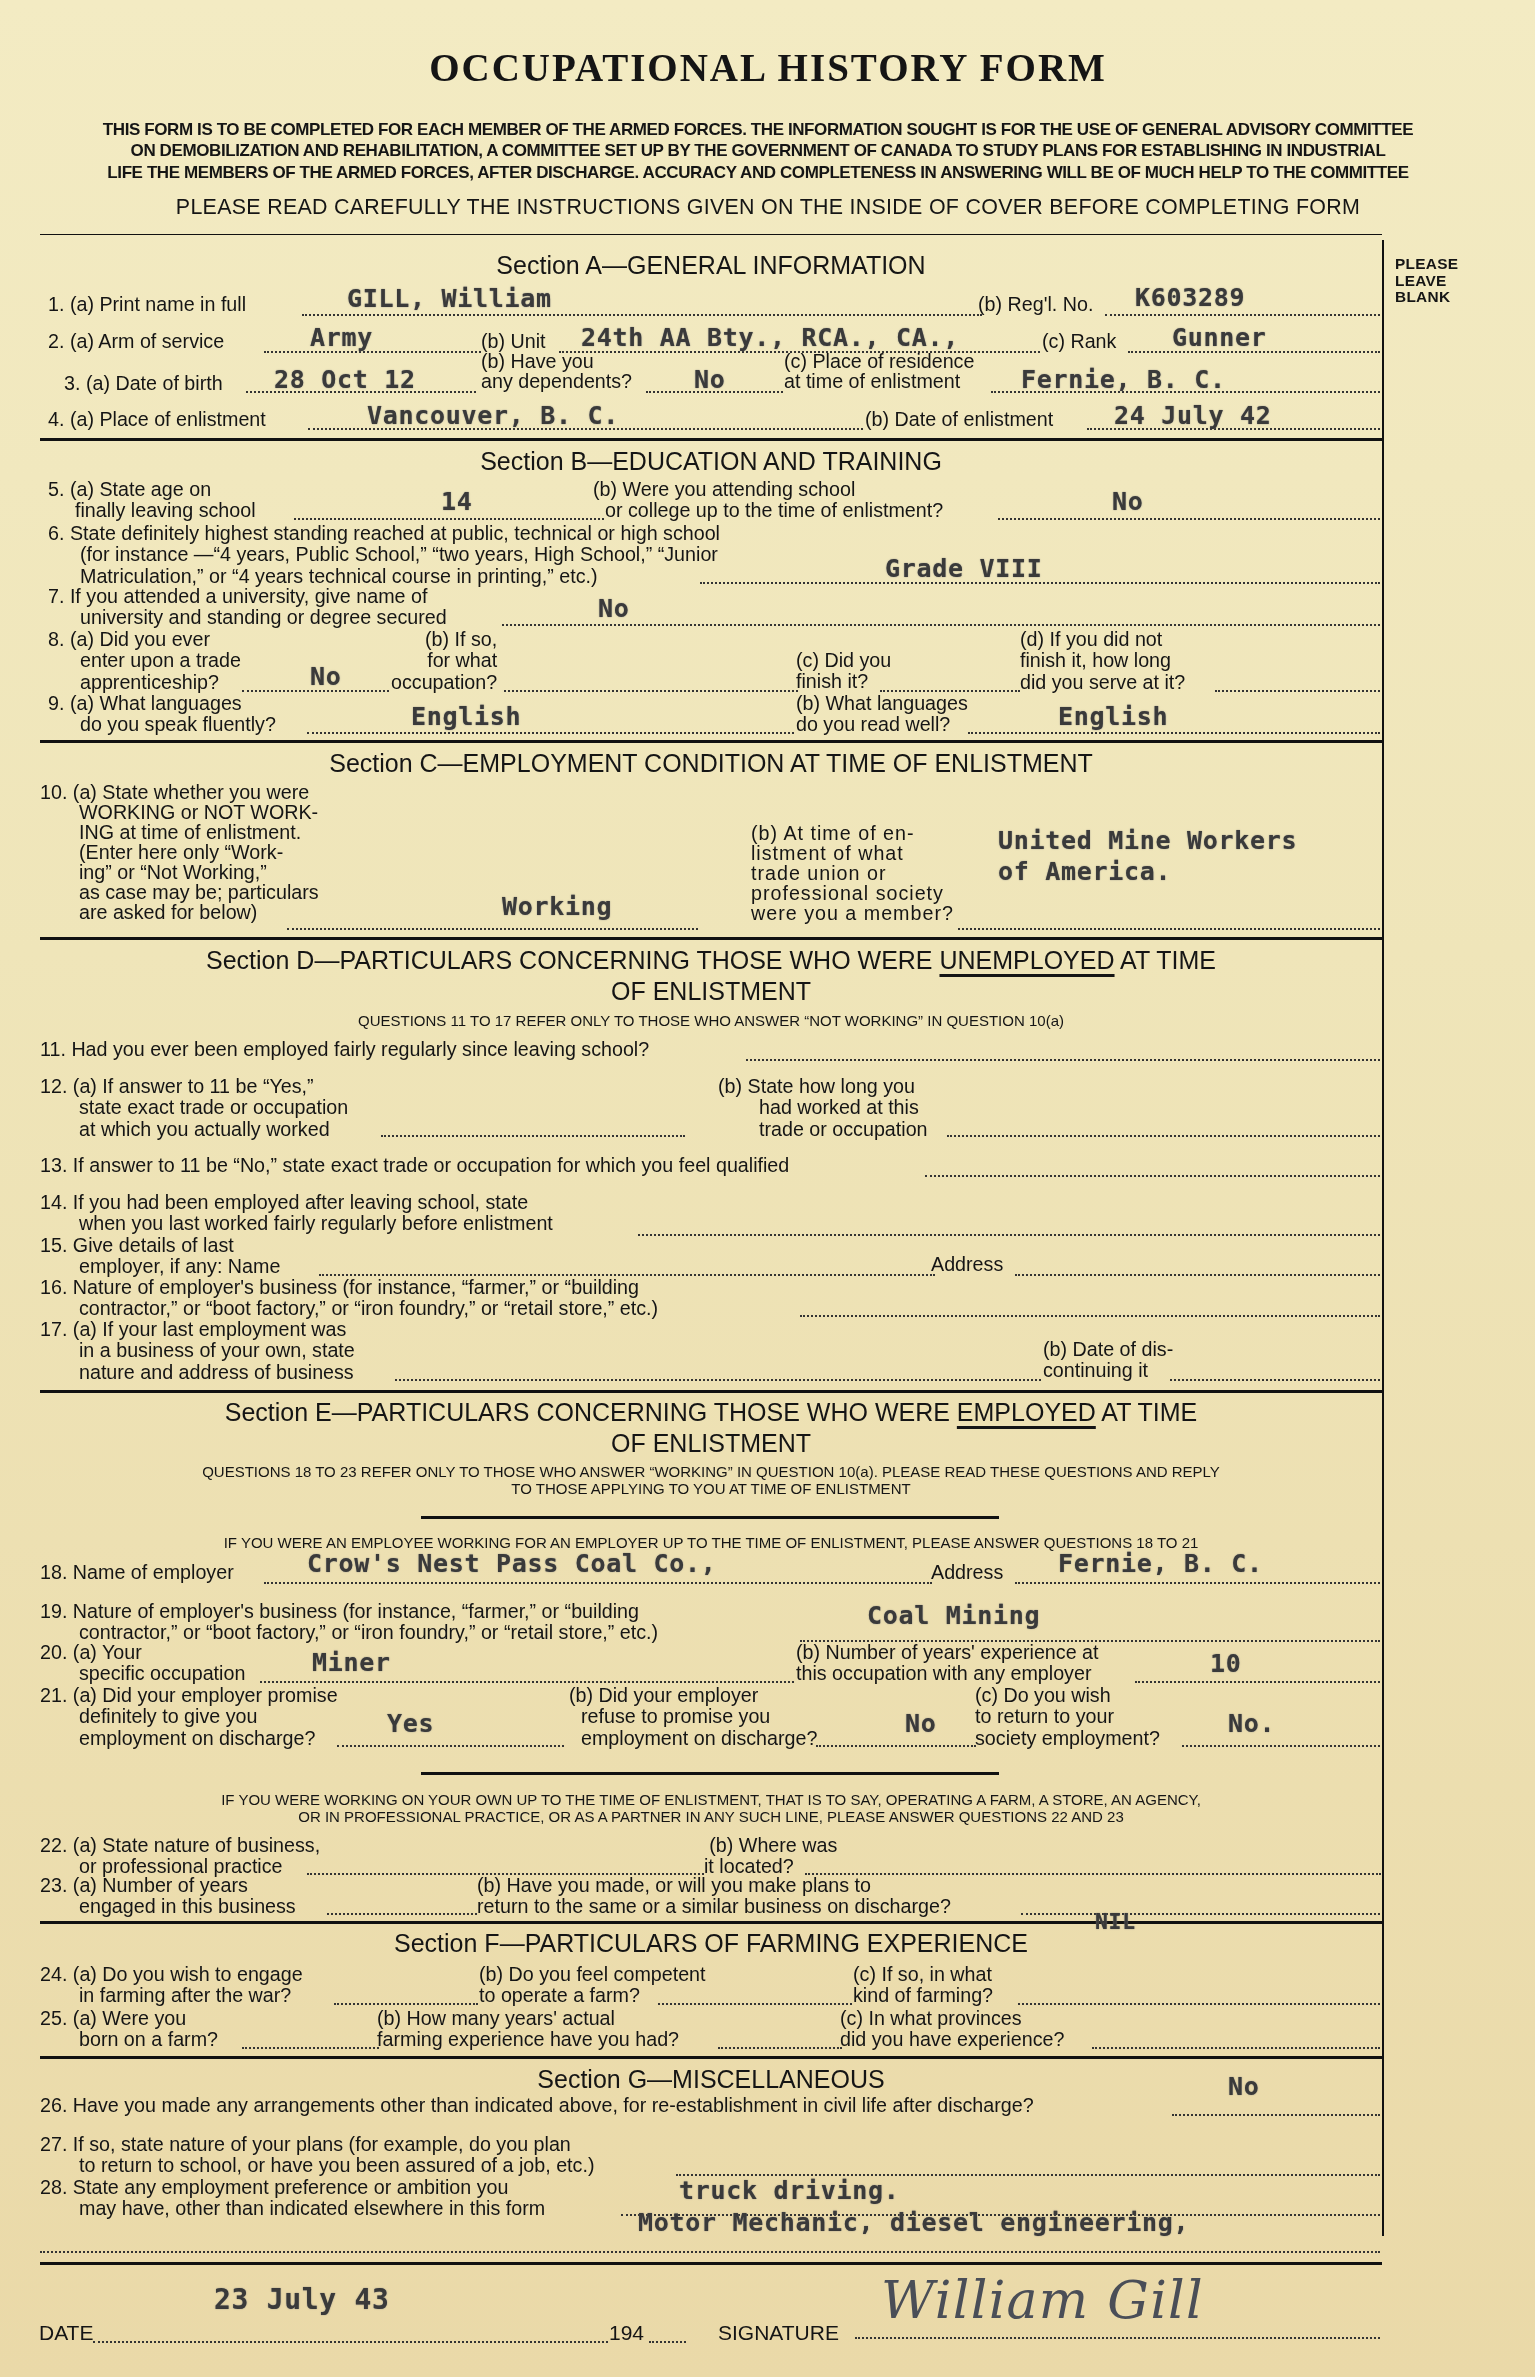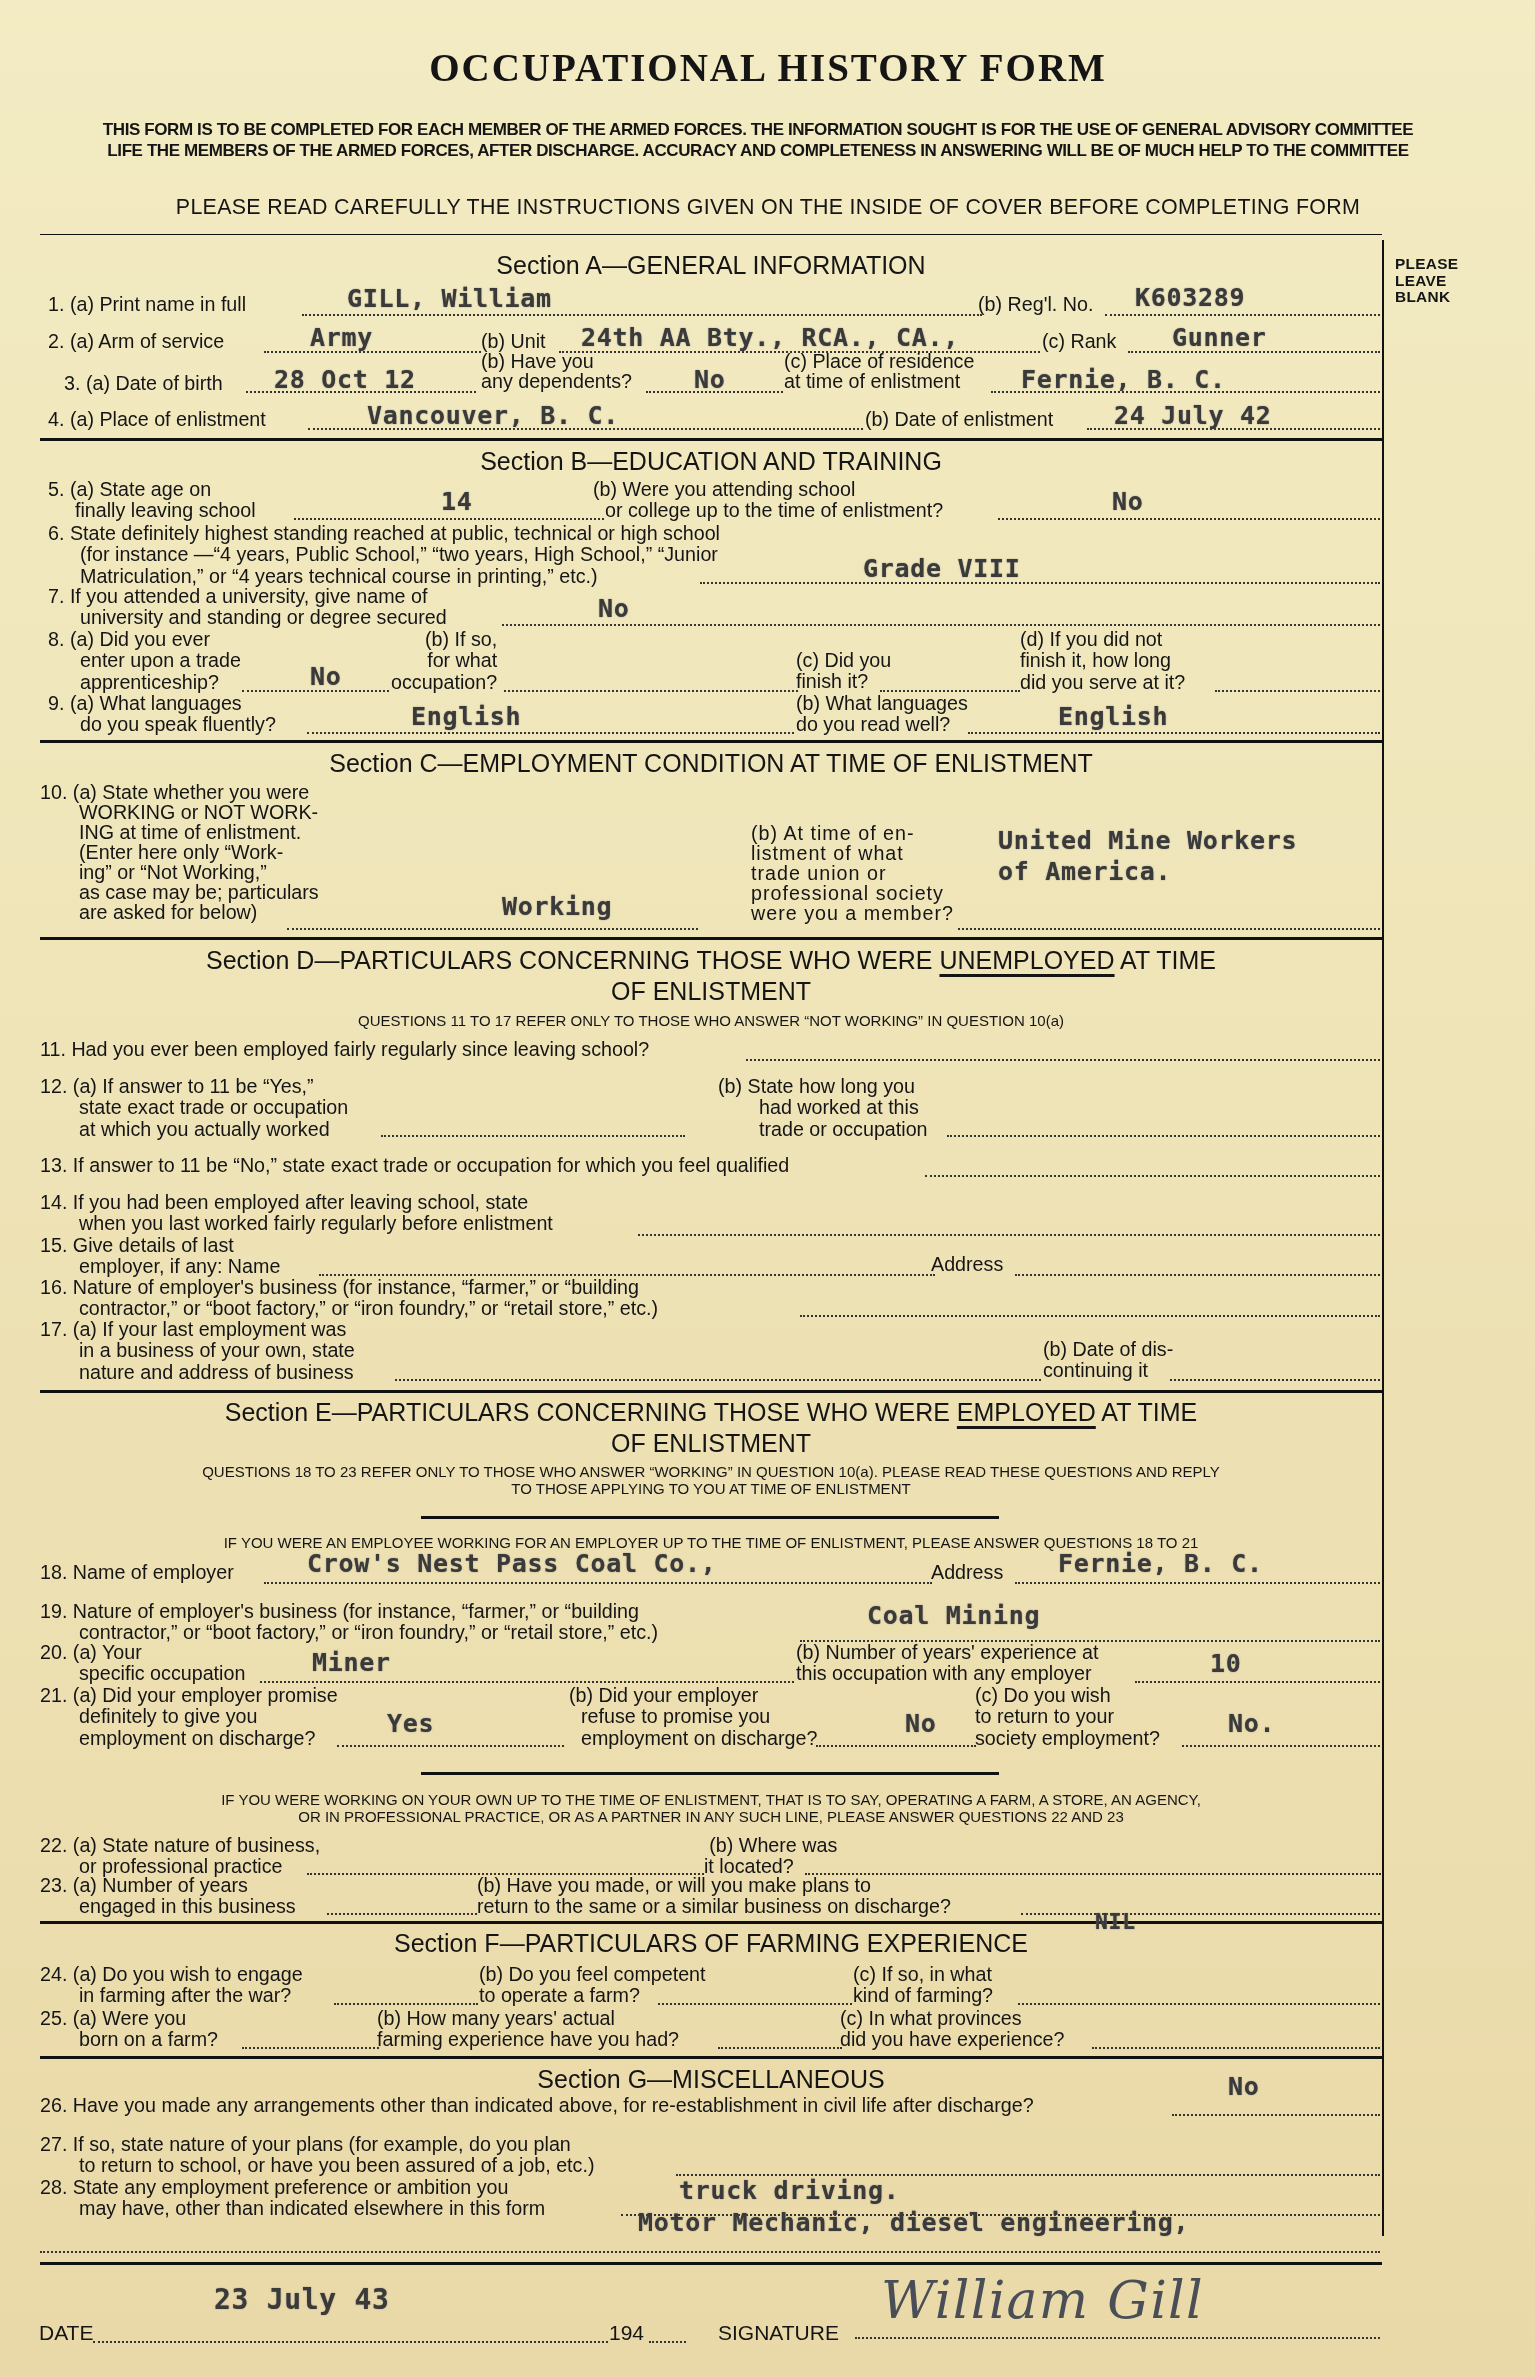--- a/index.html
+++ b/index.html
@@ -37,20 +37,21 @@
     font-size:52px; white-space:nowrap; letter-spacing:1.3px;
   }
   .shortrule { background:#111; height:2.7px; }
 </style>
 </head>
 <body>
 
 <div class="abs title">OCCUPATIONAL HISTORY FORM</div>
 <div class="abs intro">
   <div>THIS FORM IS TO BE COMPLETED FOR EACH MEMBER OF THE ARMED FORCES.  THE INFORMATION SOUGHT IS FOR THE USE OF GENERAL ADVISORY COMMITTEE</div>
+  <div>ON DEMOBILIZATION AND REHABILITATION, A COMMITTEE SET UP BY THE GOVERNMENT OF CANADA TO STUDY PLANS FOR ESTABLISHING IN INDUSTRIAL</div>
   <div>LIFE THE MEMBERS OF THE ARMED FORCES, AFTER DISCHARGE. ACCURACY AND COMPLETENESS IN ANSWERING WILL BE OF MUCH HELP TO THE COMMITTEE</div>
 </div>
 <div class="abs please">PLEASE READ CAREFULLY THE INSTRUCTIONS GIVEN ON THE INSIDE OF COVER BEFORE COMPLETING FORM</div>
 <div class="abs thinrule" style="top:234px;"></div>
 <div class="abs vline"></div>
 <div class="abs blank">
   <div>PLEASE</div>
   <div>LEAVE</div>
   <div>BLANK</div>
 </div>
@@ -111,21 +112,21 @@
   </div>
 <div class="abs dots" style="left:998px;top:518px;width:382px;"></div>
 <div class="abs typed" style="left:1112px;top:487px;">No</div>
 
 <div class="abs lbl" style="left:48px;top:523px;">
     <div>6. State definitely highest standing reached at public, technical or high school</div>
     <div style="padding-left:32px">(for instance —“4 years, Public School,” “two years, High School,” “Junior</div>
     <div style="padding-left:32px">Matriculation,” or “4 years technical course in printing,” etc.)</div>
   </div>
 <div class="abs dots" style="left:700px;top:582px;width:680px;"></div>
-<div class="abs typed" style="left:863px;top:554px;">Grade VIII</div>
+<div class="abs typed" style="left:885px;top:554px;">Grade VIII</div>
 
 <div class="abs lbl" style="left:48px;top:586px;">
     <div>7. If you attended a university, give name of</div>
     <div style="padding-left:32px">university and standing or degree secured</div>
   </div>
 <div class="abs dots" style="left:502px;top:624px;width:878px;"></div>
 <div class="abs typed" style="left:598px;top:594px;">No</div>
 
 <div class="abs lbl" style="left:48px;top:629px;">
     <div>8. (a) Did you ever</div>

